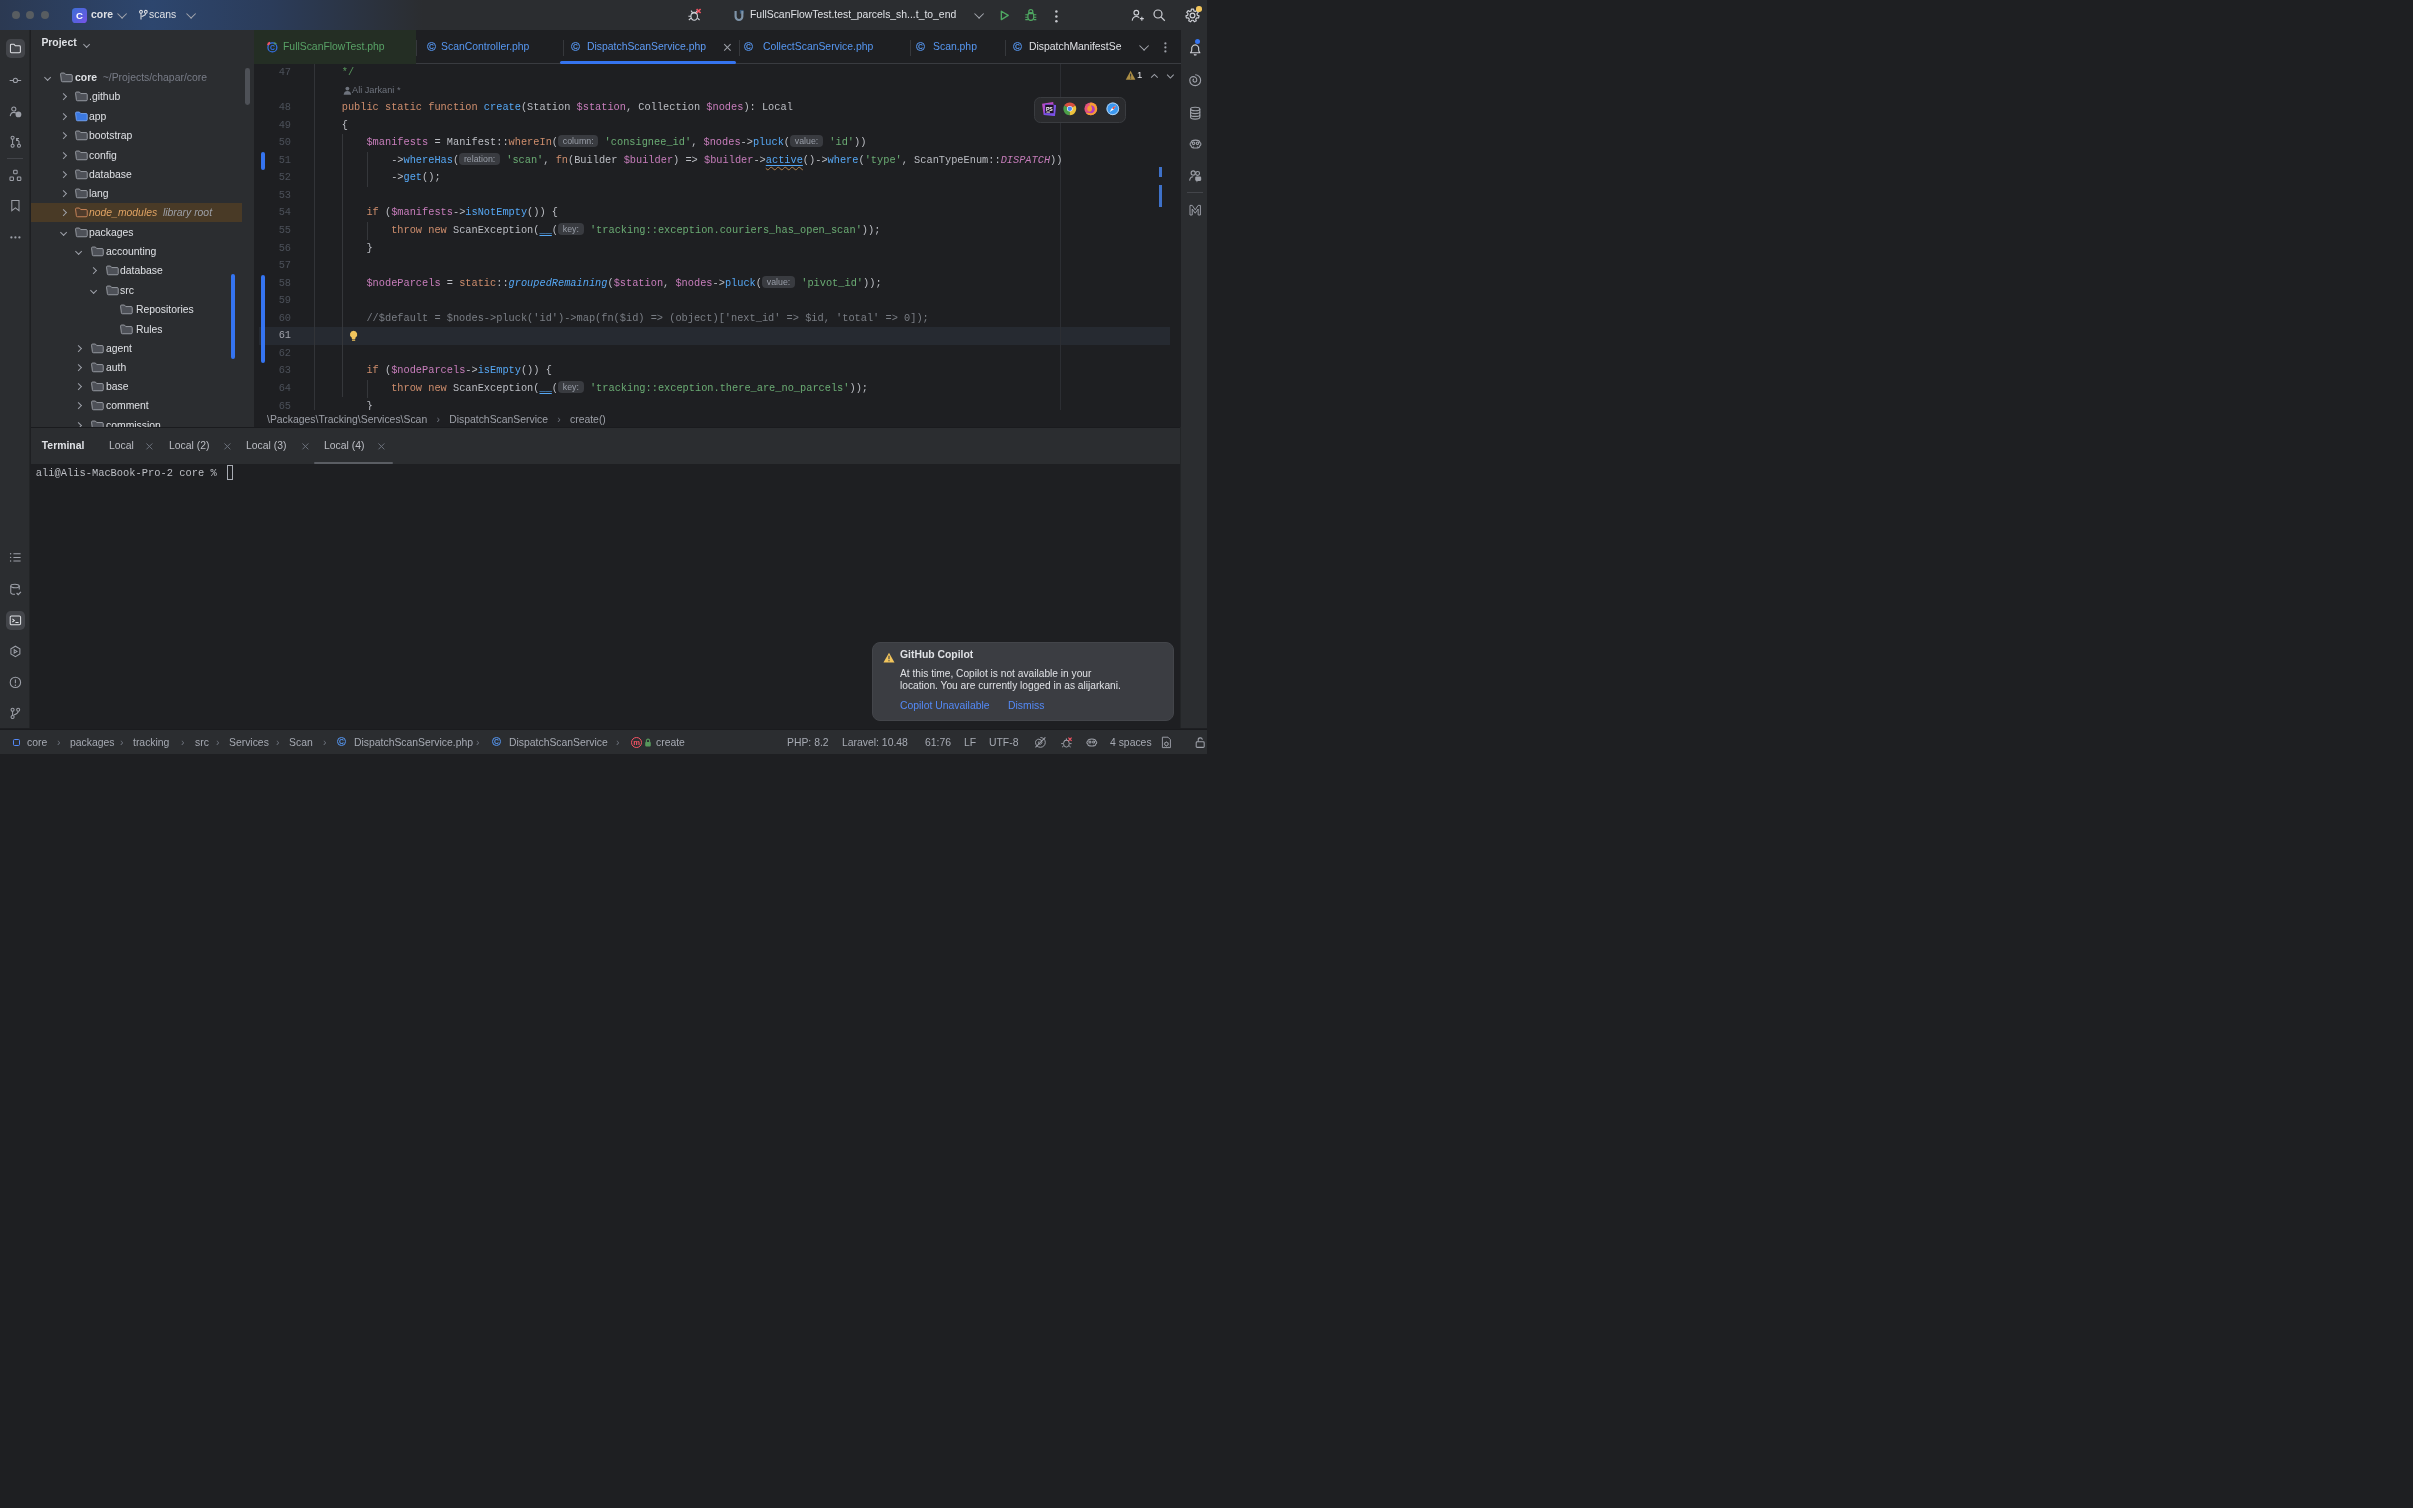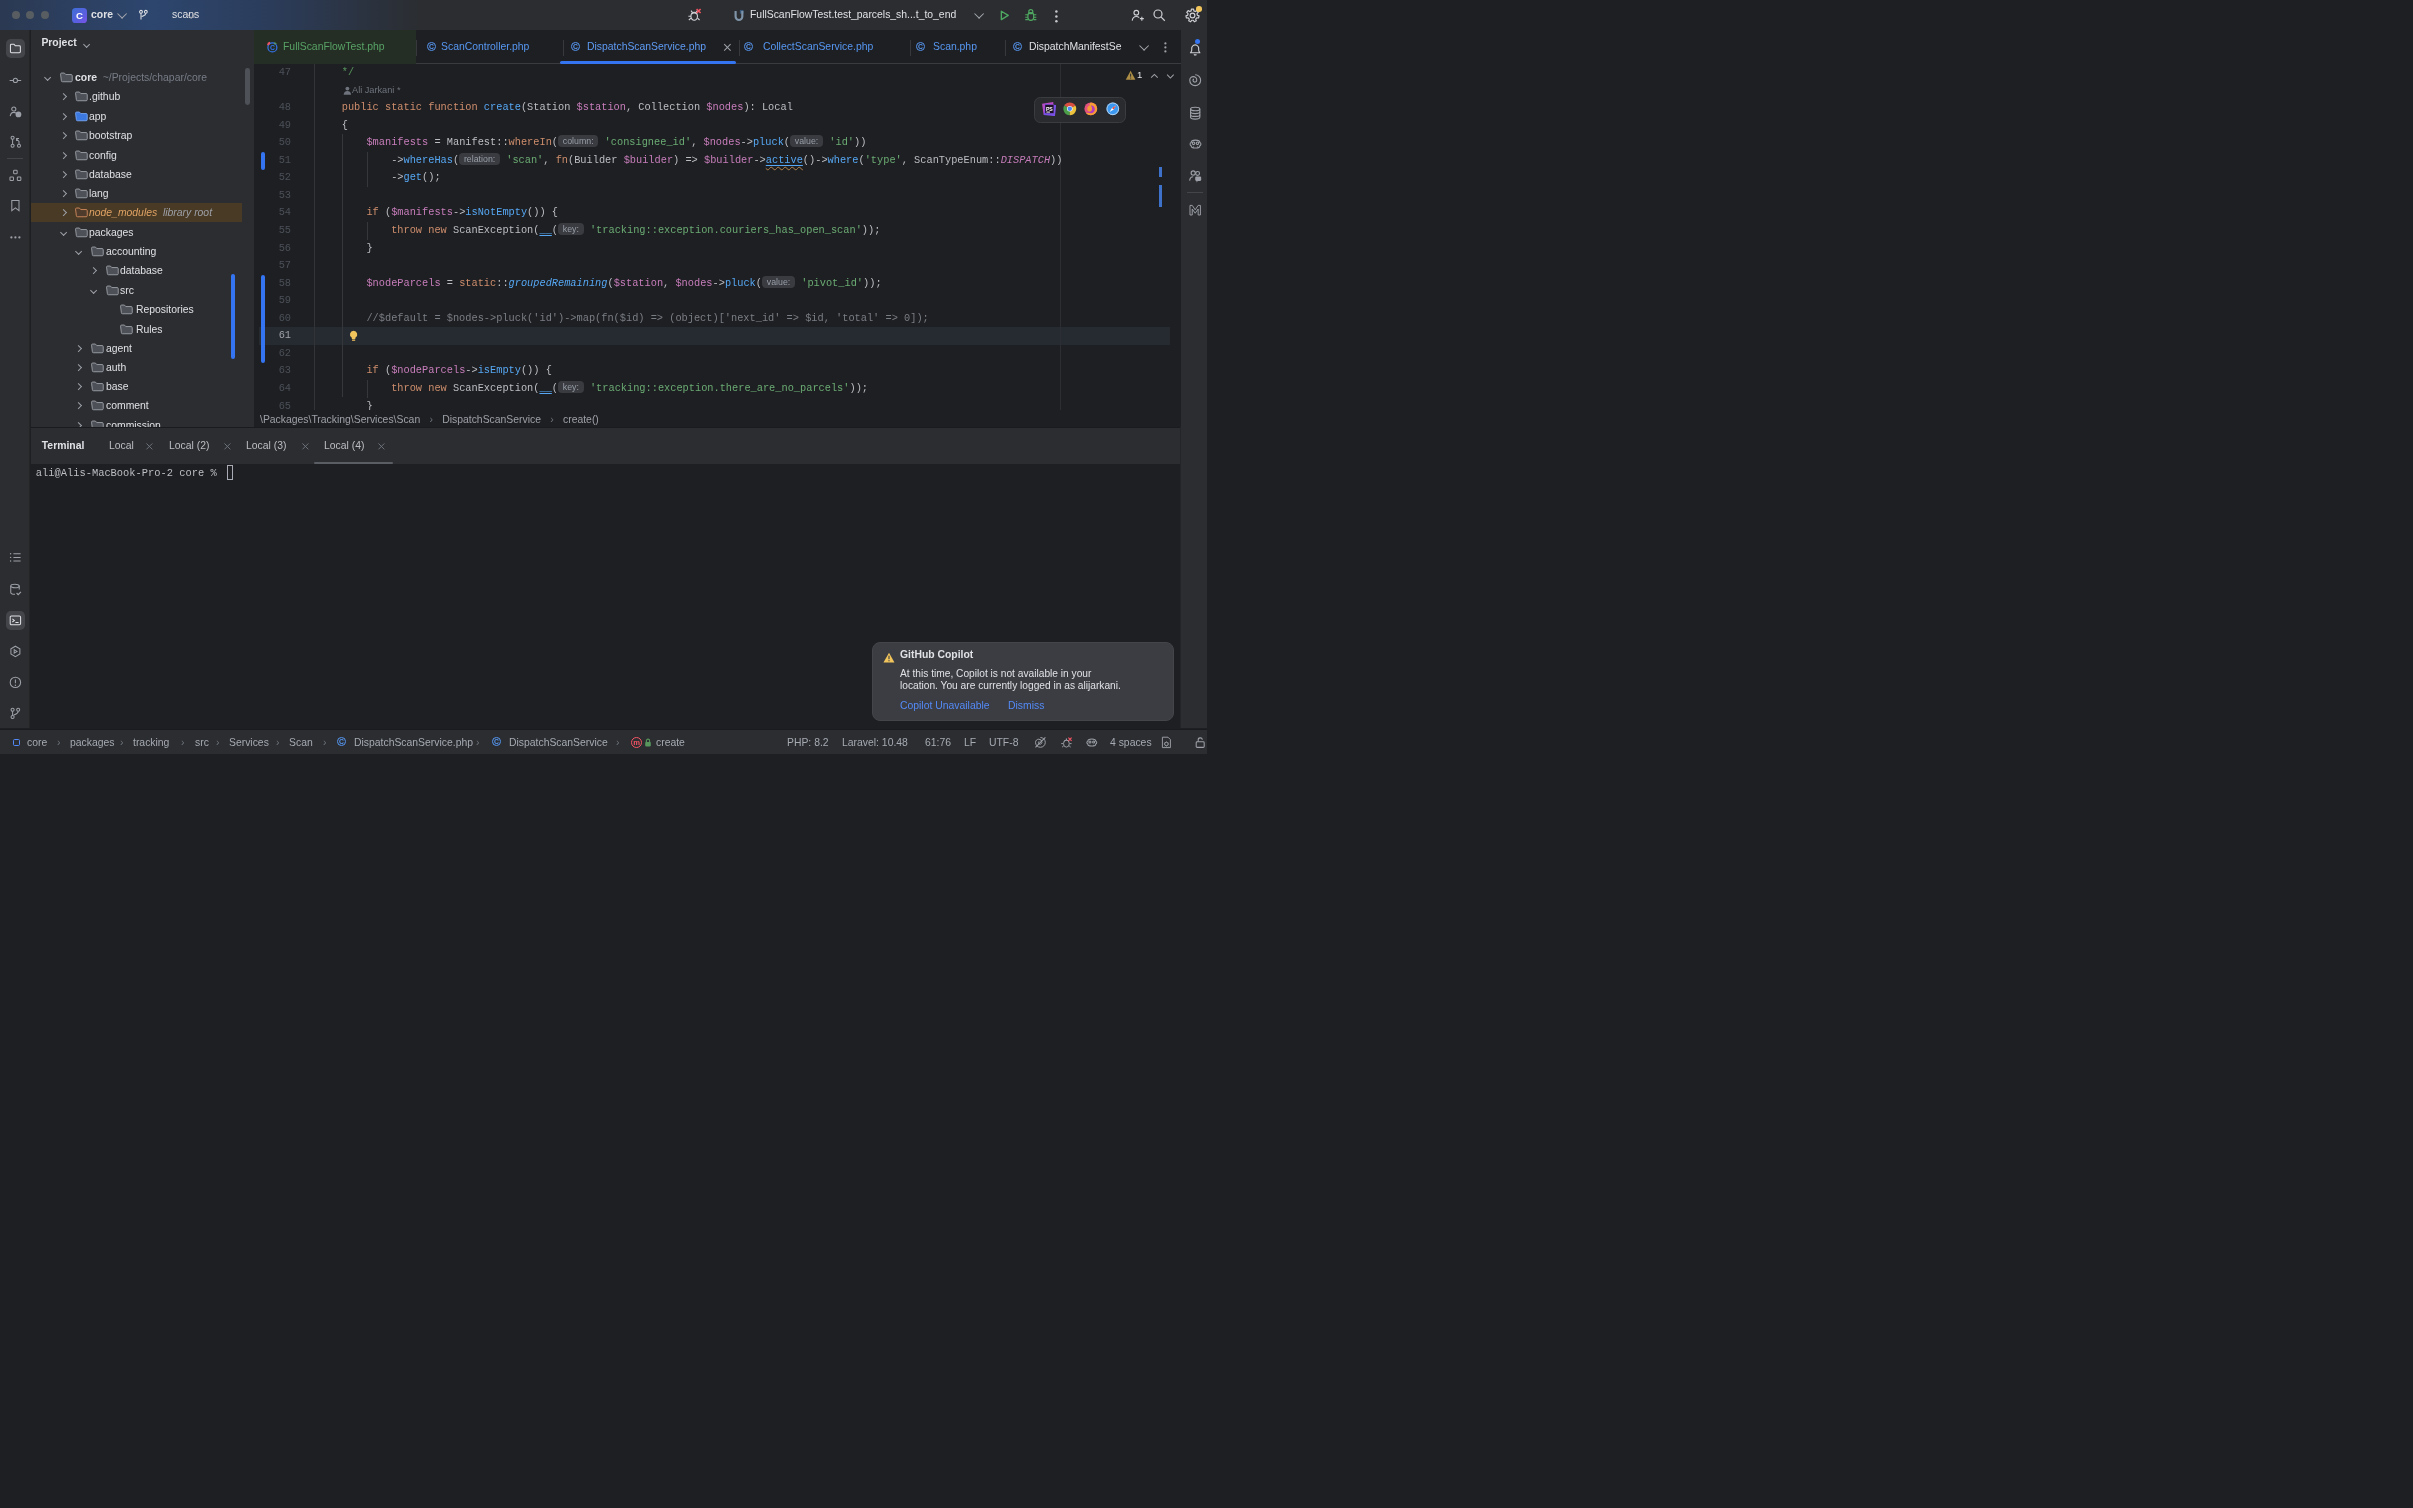--- a/index.html
+++ b/index.html
@@ -79,21 +79,21 @@
     <div class="tl" style="left:26px;"></div>
     <div class="tl" style="left:41px;"></div>
     <div id="appicon">C</div>
     <div class="tbtext" style="left:91px; font-weight:600;">core</div>
     <span class="chev" style="position:absolute; left:117px; top:12px;"></span>
     <svg class="ic" style="left:137px; top:8.8px;" width="12.8" height="12.8" viewBox="0 0 16 16" fill="none" stroke="#dfe1e5" stroke-width="1.3">
       <circle cx="5" cy="3.5" r="1.8"></circle>
         <circle cx="11" cy="3.5" r="1.8"></circle>
         <path d="M5 5.3 V13 M11 5.3 c0 3 -3 3 -5 4"></path>
     </svg>
-    <div class="tbtext" style="left:172px;">scans</div>
+    <div class="tbtext" style="left:149px;">scans</div>
     <span class="chev" style="position:absolute; left:186px; top:12px;"></span>
     
     <svg class="ic" style="left:687px; top:7.2px;" width="16" height="16" viewBox="0 0 20 20" fill="none" stroke="#ced0d6" stroke-width="1.4">
       <ellipse cx="9" cy="11.5" rx="4.1" ry="5"></ellipse>
       <path d="M5.6 8.9 a4.6 4.6 0 0 1 6.8 0"></path>
       <path d="M6.7 6.7 L5 4.6 M11.3 6.7 L13 4.6 M4.9 11.5 H1.7 M4.9 14 l-2.6 2.3 M13.1 14 l2.6 2.3"></path>
       <path d="M12 2.6 l5 5 M17 2.6 l-5 5" stroke="#f75464" stroke-width="1.9"></path>
     </svg>
     
     <svg class="ic" style="left:732px; top:8.8px;" width="13.6" height="13.6" viewBox="0 0 17 17" fill="none">
@@ -541,21 +541,21 @@
         <circle cx="8.5" cy="8.5" r="8" fill="#3b99f2"></circle>
         <circle cx="8.5" cy="8.5" r="7.3" fill="none" stroke="#d8dde2" stroke-width="1"></circle>
         <path d="M12.5 4.5 L9.5 9.5 L4.5 12.5 L7.5 7.5 Z" fill="#fff"></path>
         <path d="M12.5 4.5 L9.5 9.5 L7.5 7.5 Z" fill="#e8443a"></path>
       </svg>
 
       <div class="abs" style="left:900px; top:103px; width:2.8px; height:9.6px; background:#3e71c9;"></div>
       <div class="abs" style="left:900px; top:121px; width:2.8px; height:22.3px; background:#3e71c9;"></div>
     </div>
     <div id="breadcrumbs">
-      <span style="margin-left:1px;">\Packages\Tracking\Services\Scan</span>
+      <span style="margin-left:8px;">\Packages\Tracking\Services\Scan</span>
       <span class="sb-sep" style="margin:0 6.4px;">›</span>
       <span>DispatchScanService</span>
       <span class="sb-sep" style="margin:0 6.4px;">›</span>
       <span>create()</span>
     </div>
   </div>
   <div id="terminal">
     <div id="termhead">
       <span class="ttab" style="left:10.8px; font-weight:700; color:#dfe1e5;">Terminal</span>
       <span class="ttab" style="left:78px;">Local</span>

